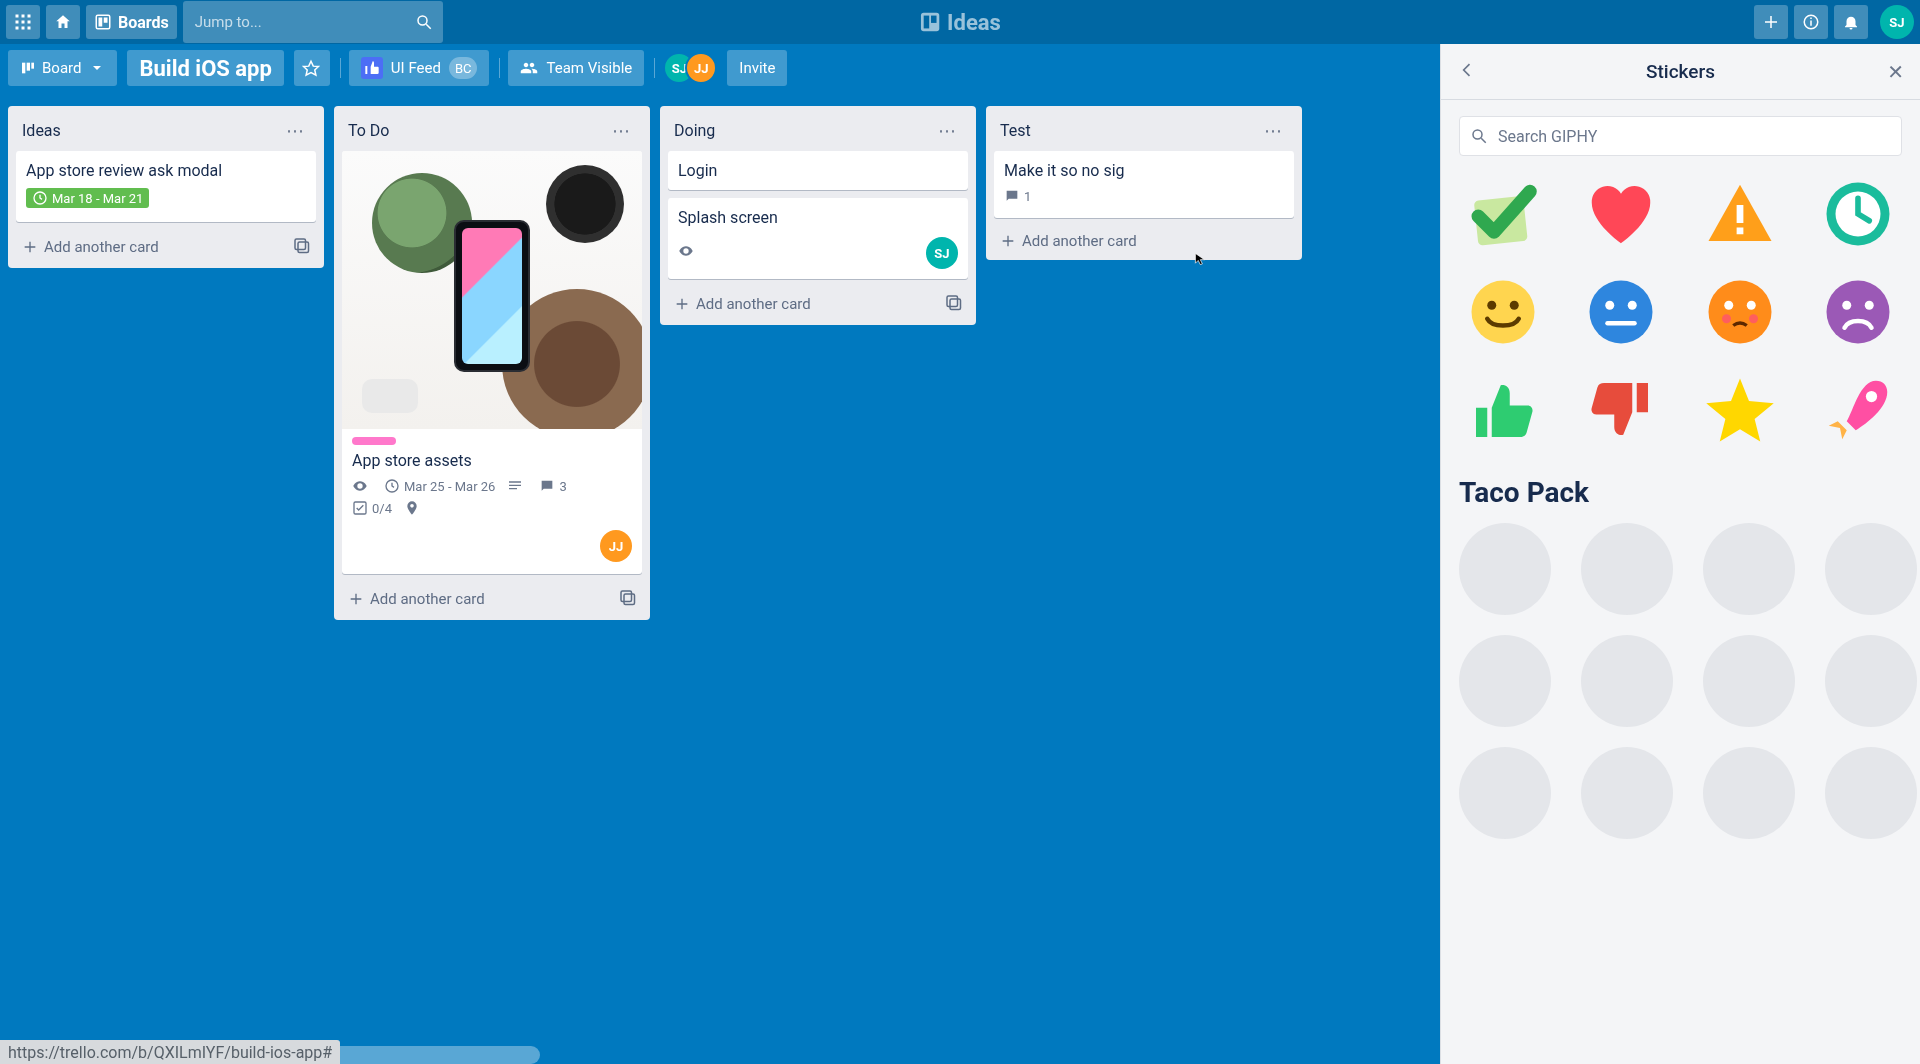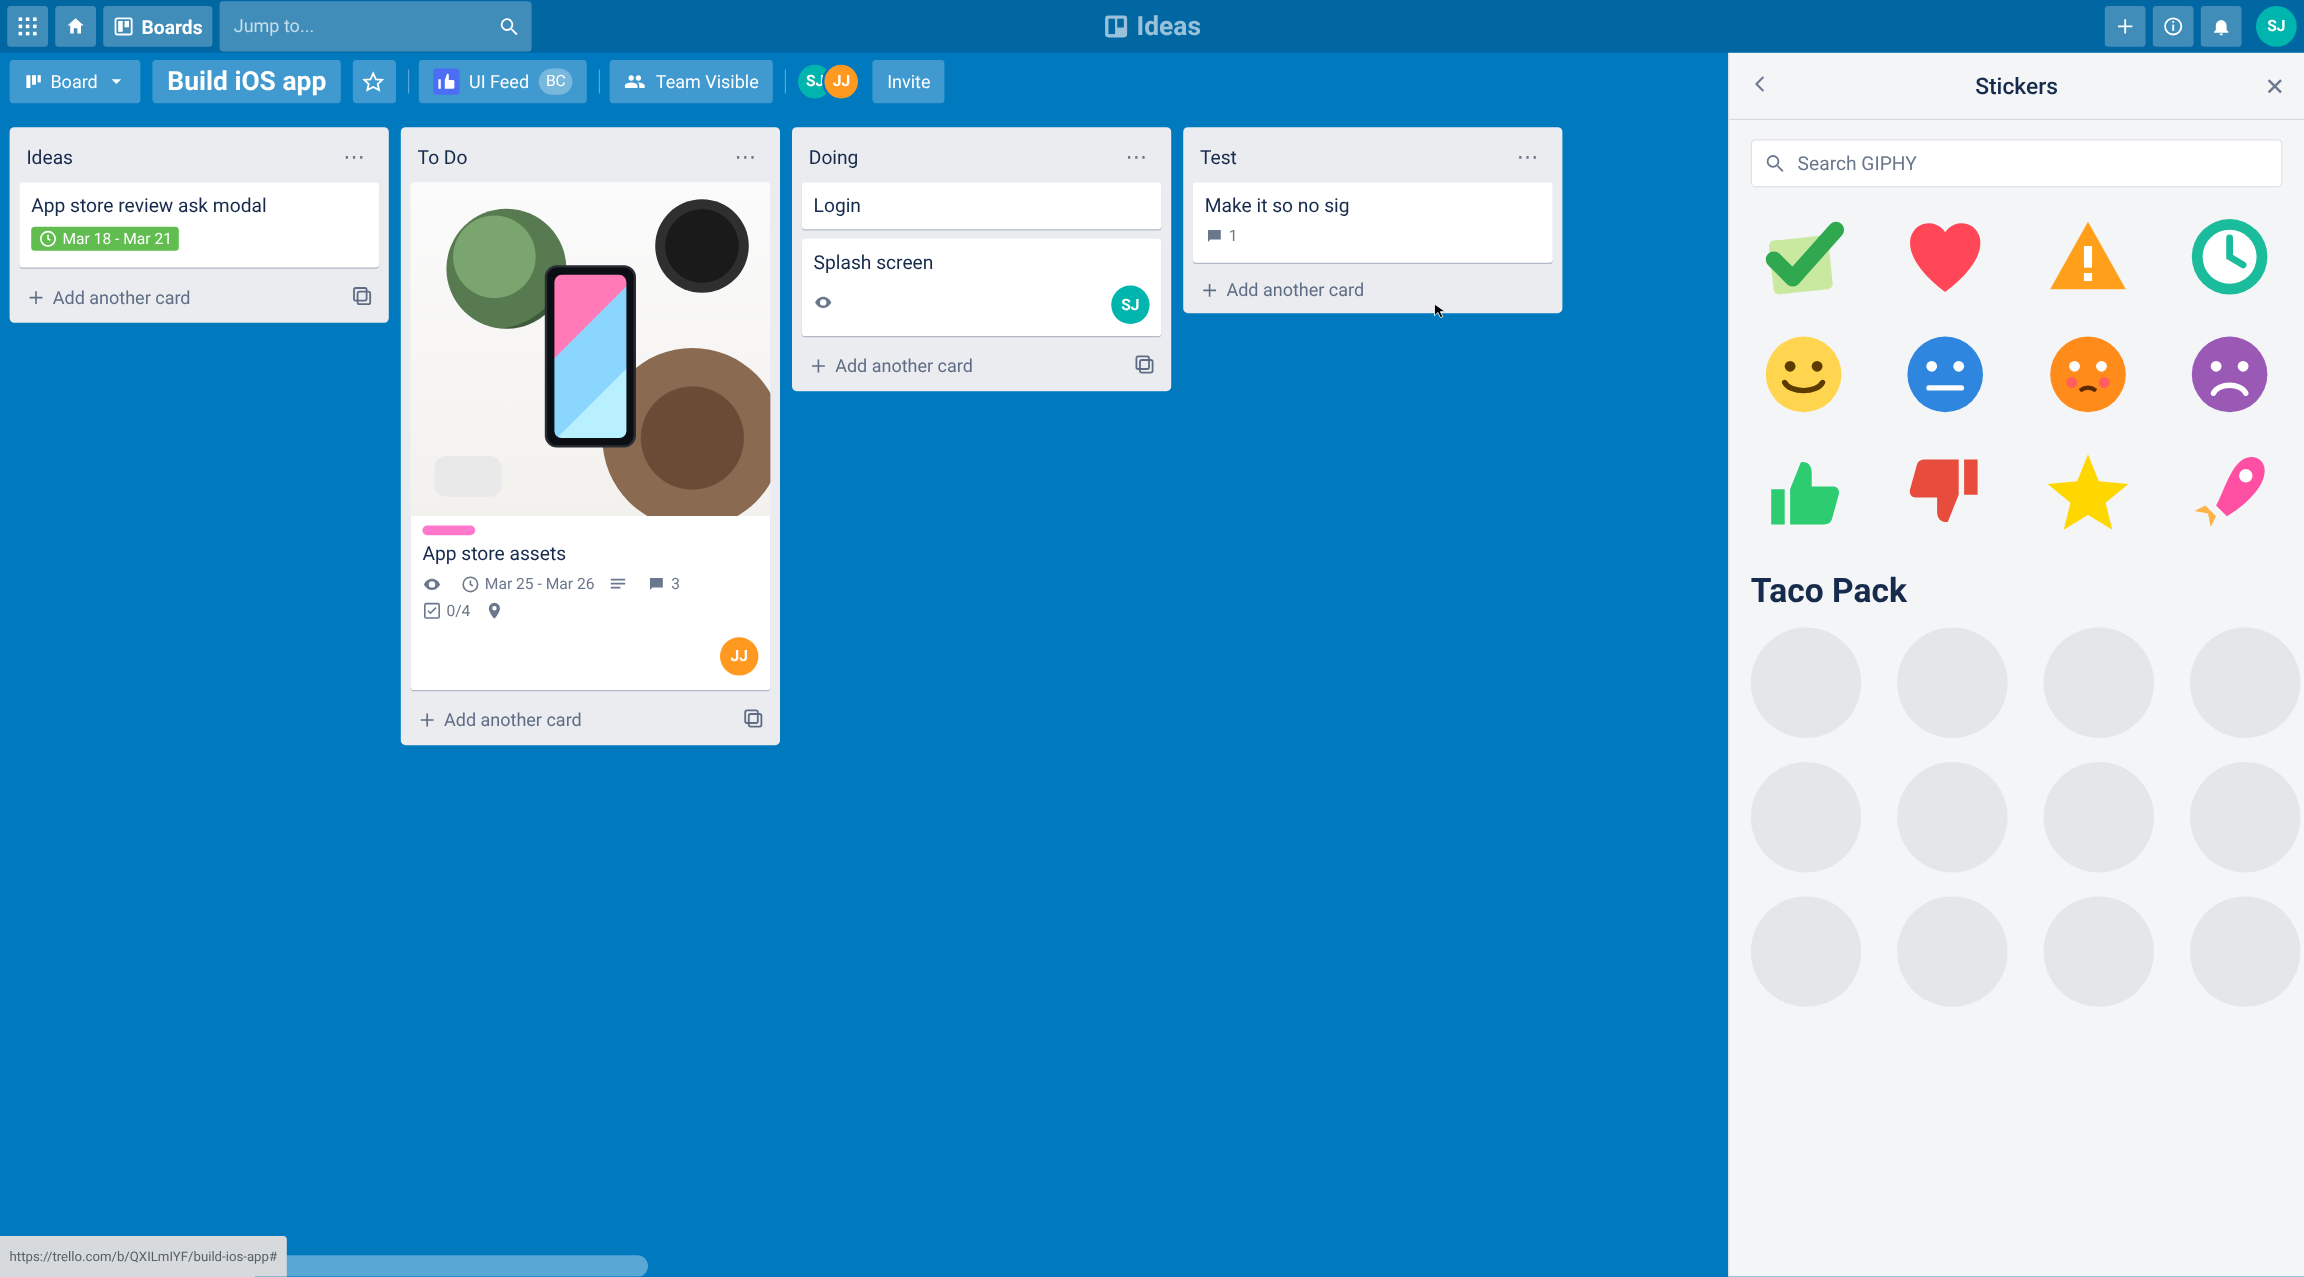--- a/index.html
+++ b/index.html
@@ -82,22 +82,22 @@
   .sticker-grid{display:grid;grid-template-columns:repeat(4,1fr);gap:26px 30px;justify-items:center;margin-bottom:30px;}
   .sticker{width:72px;height:72px;display:flex;align-items:center;justify-content:center;cursor:grab;}
   .taco-title{font-size:28px;font-weight:700;color:var(--text-dark);margin:8px 0 14px;}
   .taco-grid{display:grid;grid-template-columns:repeat(4,1fr);gap:20px 30px;justify-items:center;}
   .taco-ph{width:92px;height:92px;border-radius:50%;background:#e4e6ea;}
 
   
   .cursor{position:absolute;width:14px;height:14px;pointer-events:none;}
 
   
-  .urlbar{position:absolute;left:0;bottom:0;height:34px;padding:0 8px;display:flex;align-items:center;
-          background:#d7dadd;color:#576069;font-size:11px;border-top-right-radius:3px;}
+  .urlbar{position:absolute;left:0;bottom:0;height:24px;padding:0 8px;display:flex;align-items:center;
+          background:#d7dadd;color:#576069;font-size:16px;border-top-right-radius:3px;}
 
   
   .cover .bg{position:absolute;inset:0;background:linear-gradient(180deg,#fbfbfb 0%,#f3f1ee 100%);}
   .cover .plant{position:absolute;left:30px;top:22px;width:100px;height:100px;border-radius:50%;
                background:radial-gradient(circle at 40% 40%,#7aa56f 0 40%,#587a50 41% 70%,#3f5a3a 71% 100%);}
   .cover .lens{position:absolute;right:18px;top:14px;width:78px;height:78px;border-radius:50%;
                background:radial-gradient(circle at 50% 50%,#1a1a1a 0 55%,#2f2f2f 56% 100%);}
   .cover .phone{position:absolute;left:50%;top:52%;transform:translate(-50%,-50%);width:76px;height:152px;border-radius:10px;
                background:#0b0e13;border:2px solid #2a2d33;}
   .cover .phone::after{content:"";position:absolute;inset:6px;border-radius:6px;

